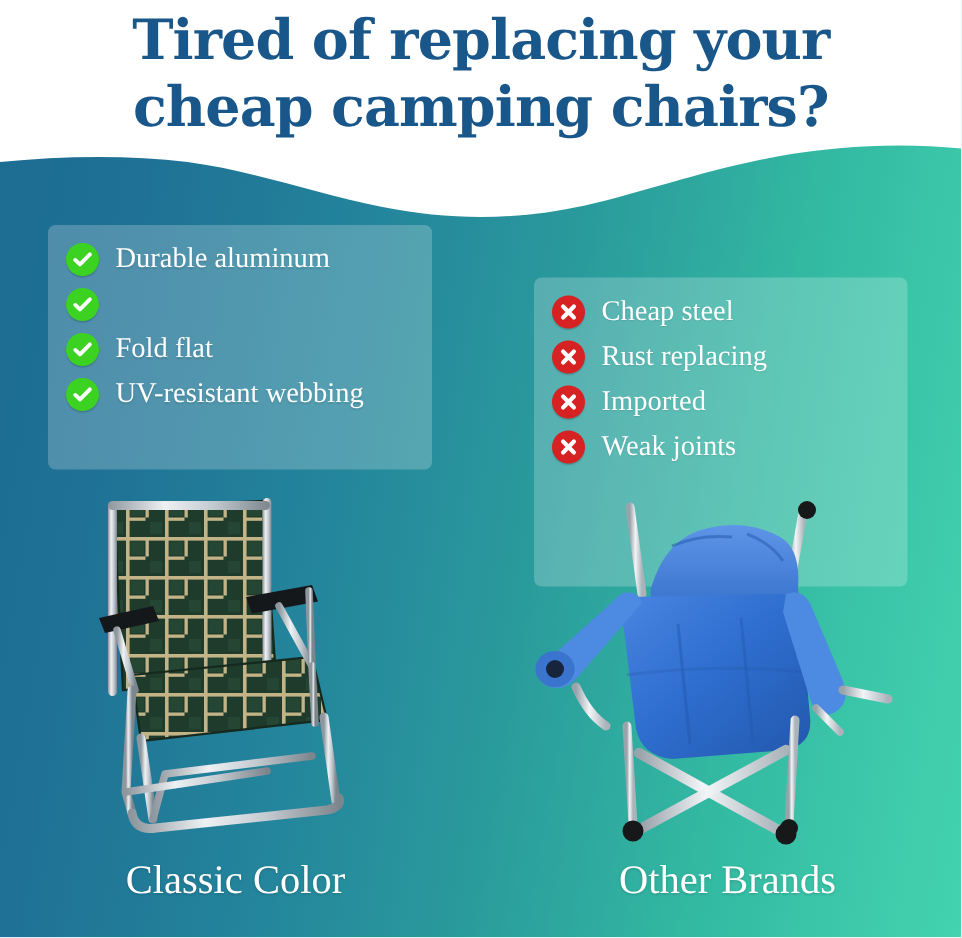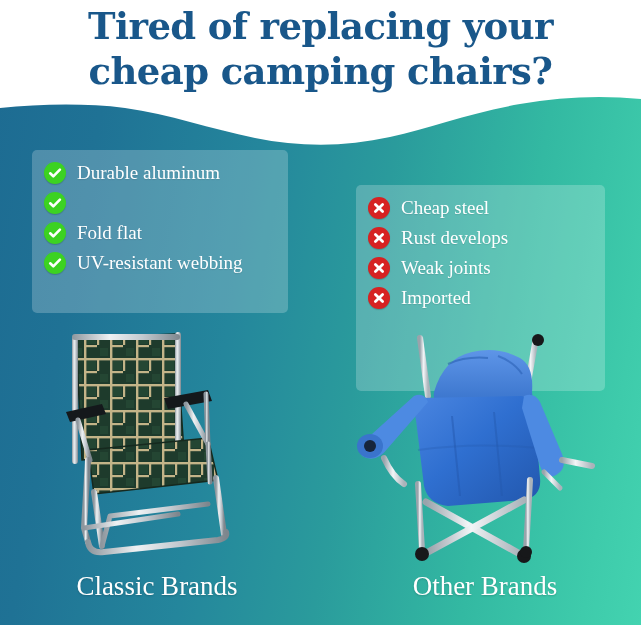--- a/index.html
+++ b/index.html
@@ -186,40 +186,40 @@
       </span>
       <span class="feat-label">Cheap steel</span>
     </div>
 
     <div class="feat-row">
       <span class="badge bad">
         <svg width="22" height="22" viewBox="0 0 22 22">
           <path d="M7.4 7.4 L14.6 14.6 M14.6 7.4 L7.4 14.6" stroke="#ffffff" stroke-width="2.8" stroke-linecap="round"></path>
         </svg>
       </span>
-      <span class="feat-label">Rust develops</span>
+      <span class="feat-label">Rust replacing</span>
     </div>
 
 
     <div class="feat-row">
       <span class="badge bad">
         <svg width="22" height="22" viewBox="0 0 22 22">
           <path d="M7.4 7.4 L14.6 14.6 M14.6 7.4 L7.4 14.6" stroke="#ffffff" stroke-width="2.8" stroke-linecap="round"></path>
         </svg>
       </span>
+      <span class="feat-label">Imported</span>
+    </div>
+
+    <div class="feat-row">
+      <span class="badge bad">
+        <svg width="22" height="22" viewBox="0 0 22 22">
+          <path d="M7.4 7.4 L14.6 14.6 M14.6 7.4 L7.4 14.6" stroke="#ffffff" stroke-width="2.8" stroke-linecap="round"></path>
+        </svg>
+      </span>
       <span class="feat-label">Weak joints</span>
-    </div>
-
-    <div class="feat-row">
-      <span class="badge bad">
-        <svg width="22" height="22" viewBox="0 0 22 22">
-          <path d="M7.4 7.4 L14.6 14.6 M14.6 7.4 L7.4 14.6" stroke="#ffffff" stroke-width="2.8" stroke-linecap="round"></path>
-        </svg>
-      </span>
-      <span class="feat-label">Imported</span>
     </div>
   </div>
 
   <svg class="product" id="product-classic" viewBox="0 0 210 232">
     <defs>
       <linearGradient id="alu" x1="0" y1="0" x2="1" y2="0">
         <stop offset="0%" stop-color="#8e979e"></stop>
         <stop offset="35%" stop-color="#eef1f3"></stop>
         <stop offset="65%" stop-color="#c3cad0"></stop>
         <stop offset="100%" stop-color="#7d868d"></stop>
@@ -308,16 +308,16 @@
     <path d="M78 172 L172 224" stroke="url(#pole)" stroke-width="7" fill="none" stroke-linecap="round"></path>
     <path d="M176 170 L80 222" stroke="url(#pole)" stroke-width="7" fill="none" stroke-linecap="round"></path>
     <path d="M70 154 L74 220" stroke="url(#pole)" stroke-width="6" fill="none" stroke-linecap="round"></path>
     <path d="M182 150 L178 220" stroke="url(#pole)" stroke-width="6" fill="none" stroke-linecap="round"></path>
 
     <circle cx="74" cy="224" r="7" fill="#17181a"></circle>
     <circle cx="176" cy="226" r="7" fill="#17181a"></circle>
     <circle cx="178" cy="222" r="6" fill="#17181a"></circle>
   </svg>
 
-  <div class="caption" id="caption-classic">Classic Brands</div>
+  <div class="caption" id="caption-classic">Classic Color</div>
   <div class="caption" id="caption-other">Other Brands</div>
 
 </div>
 
 </body></html>

